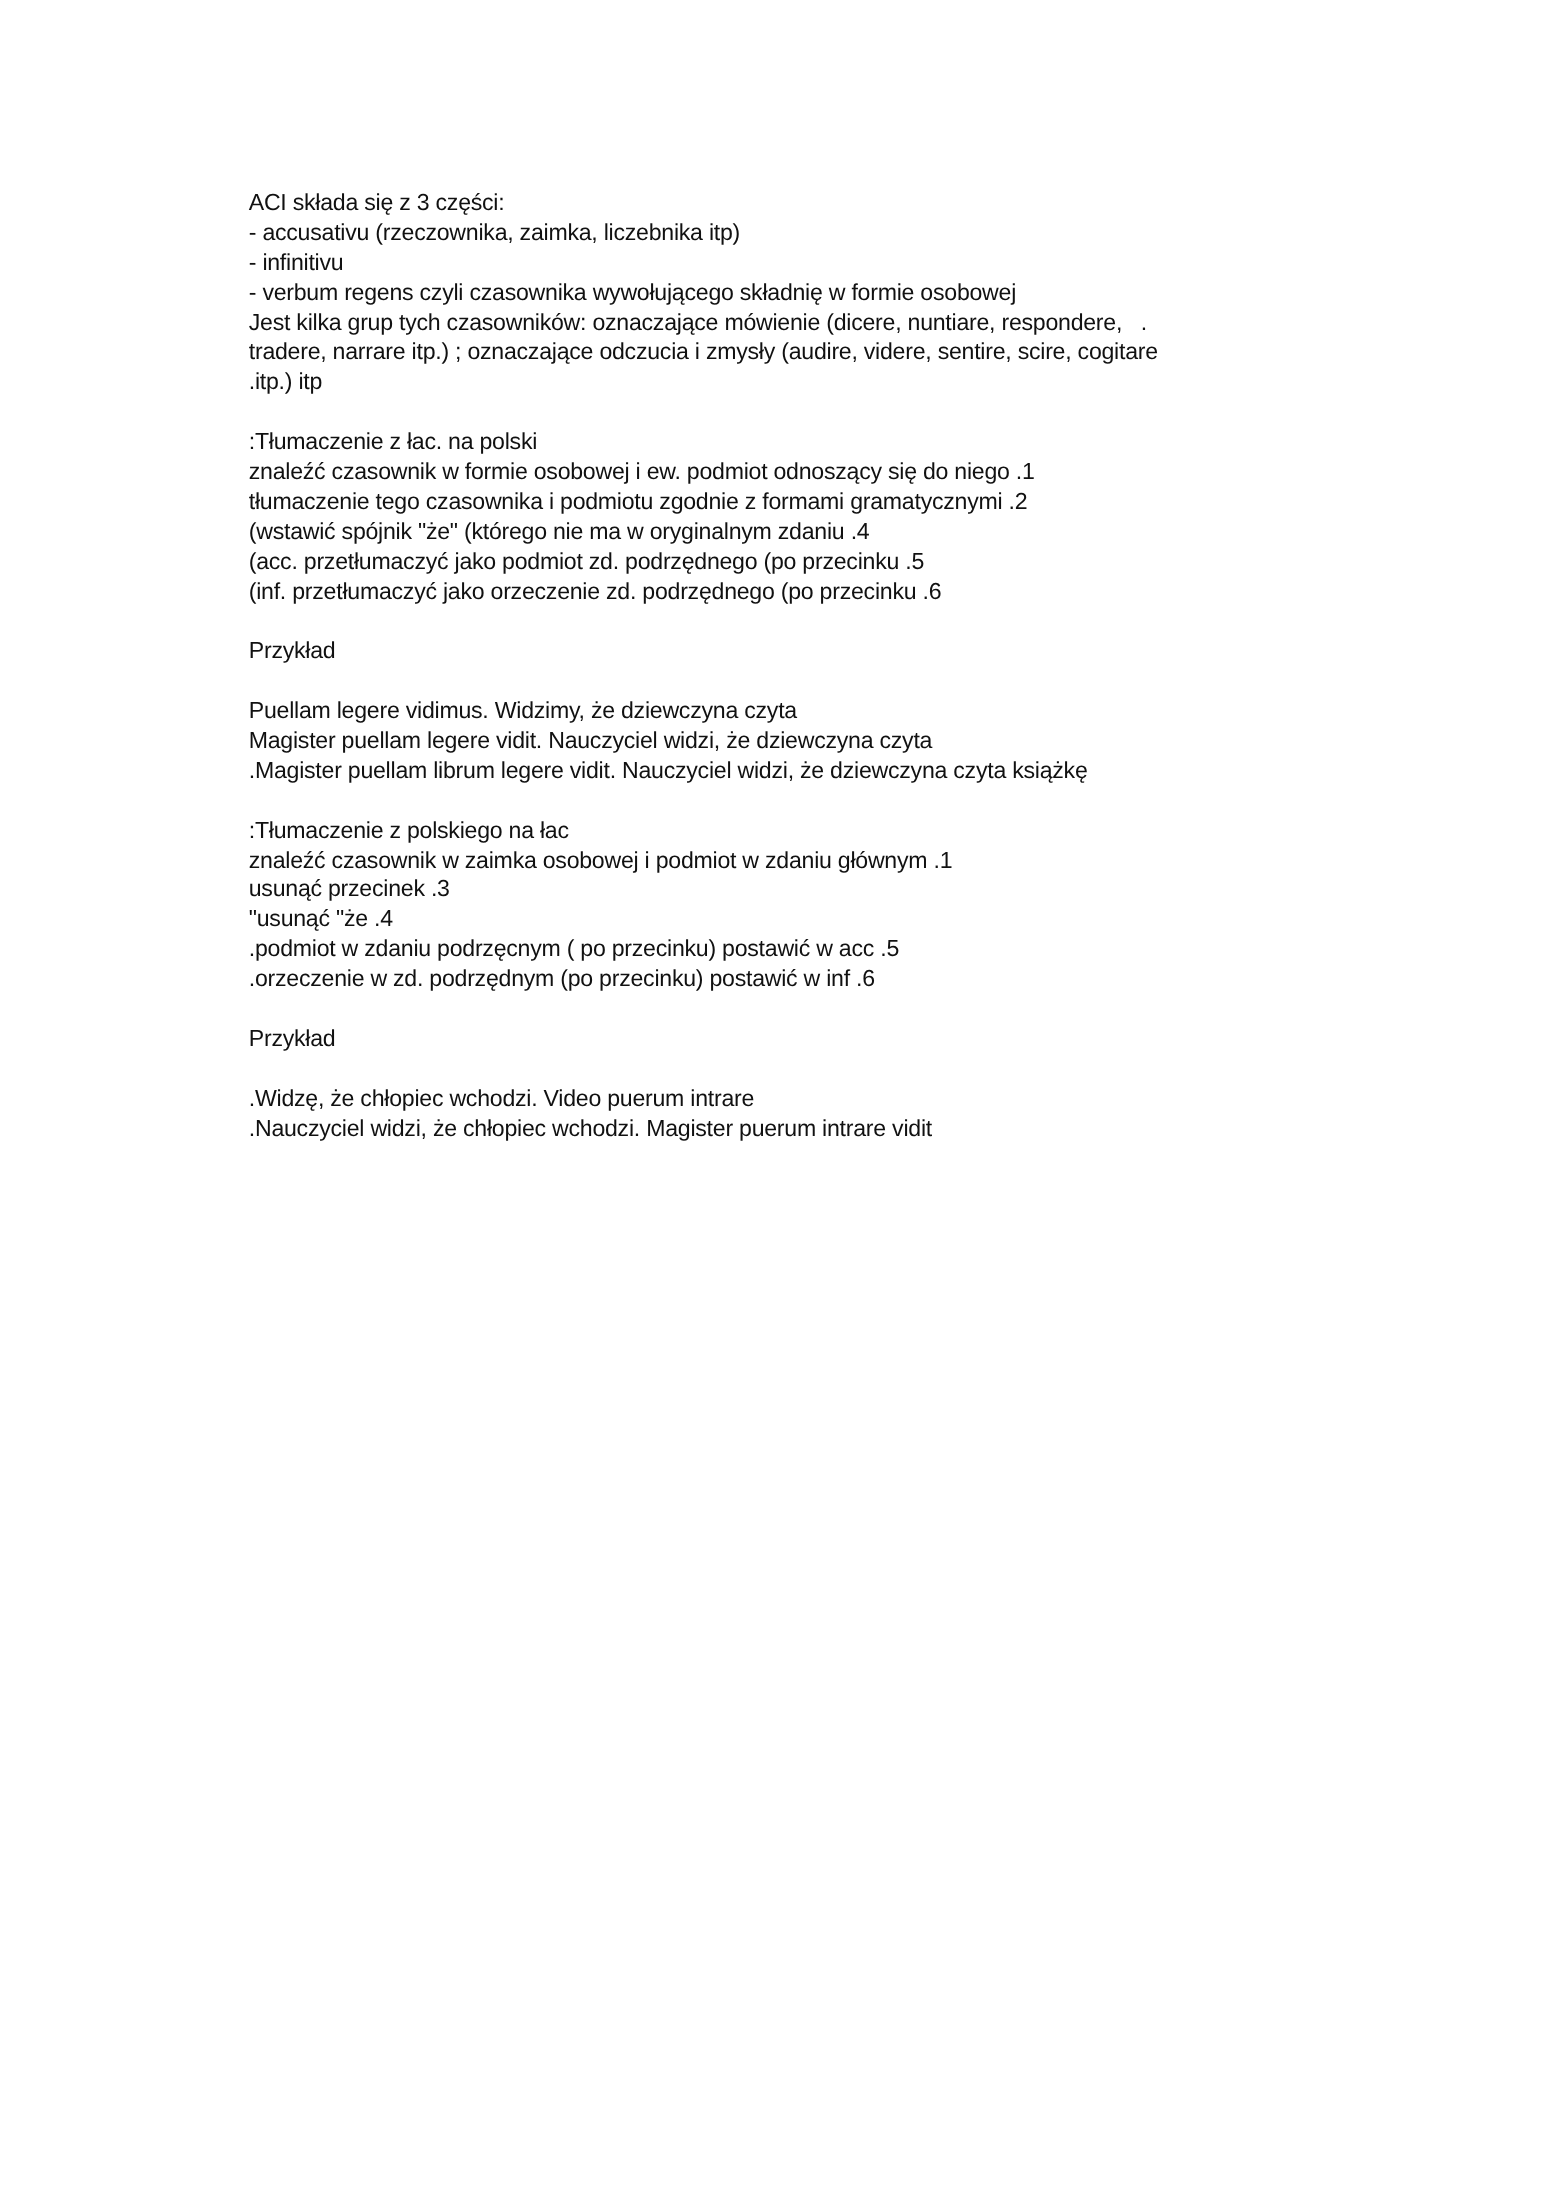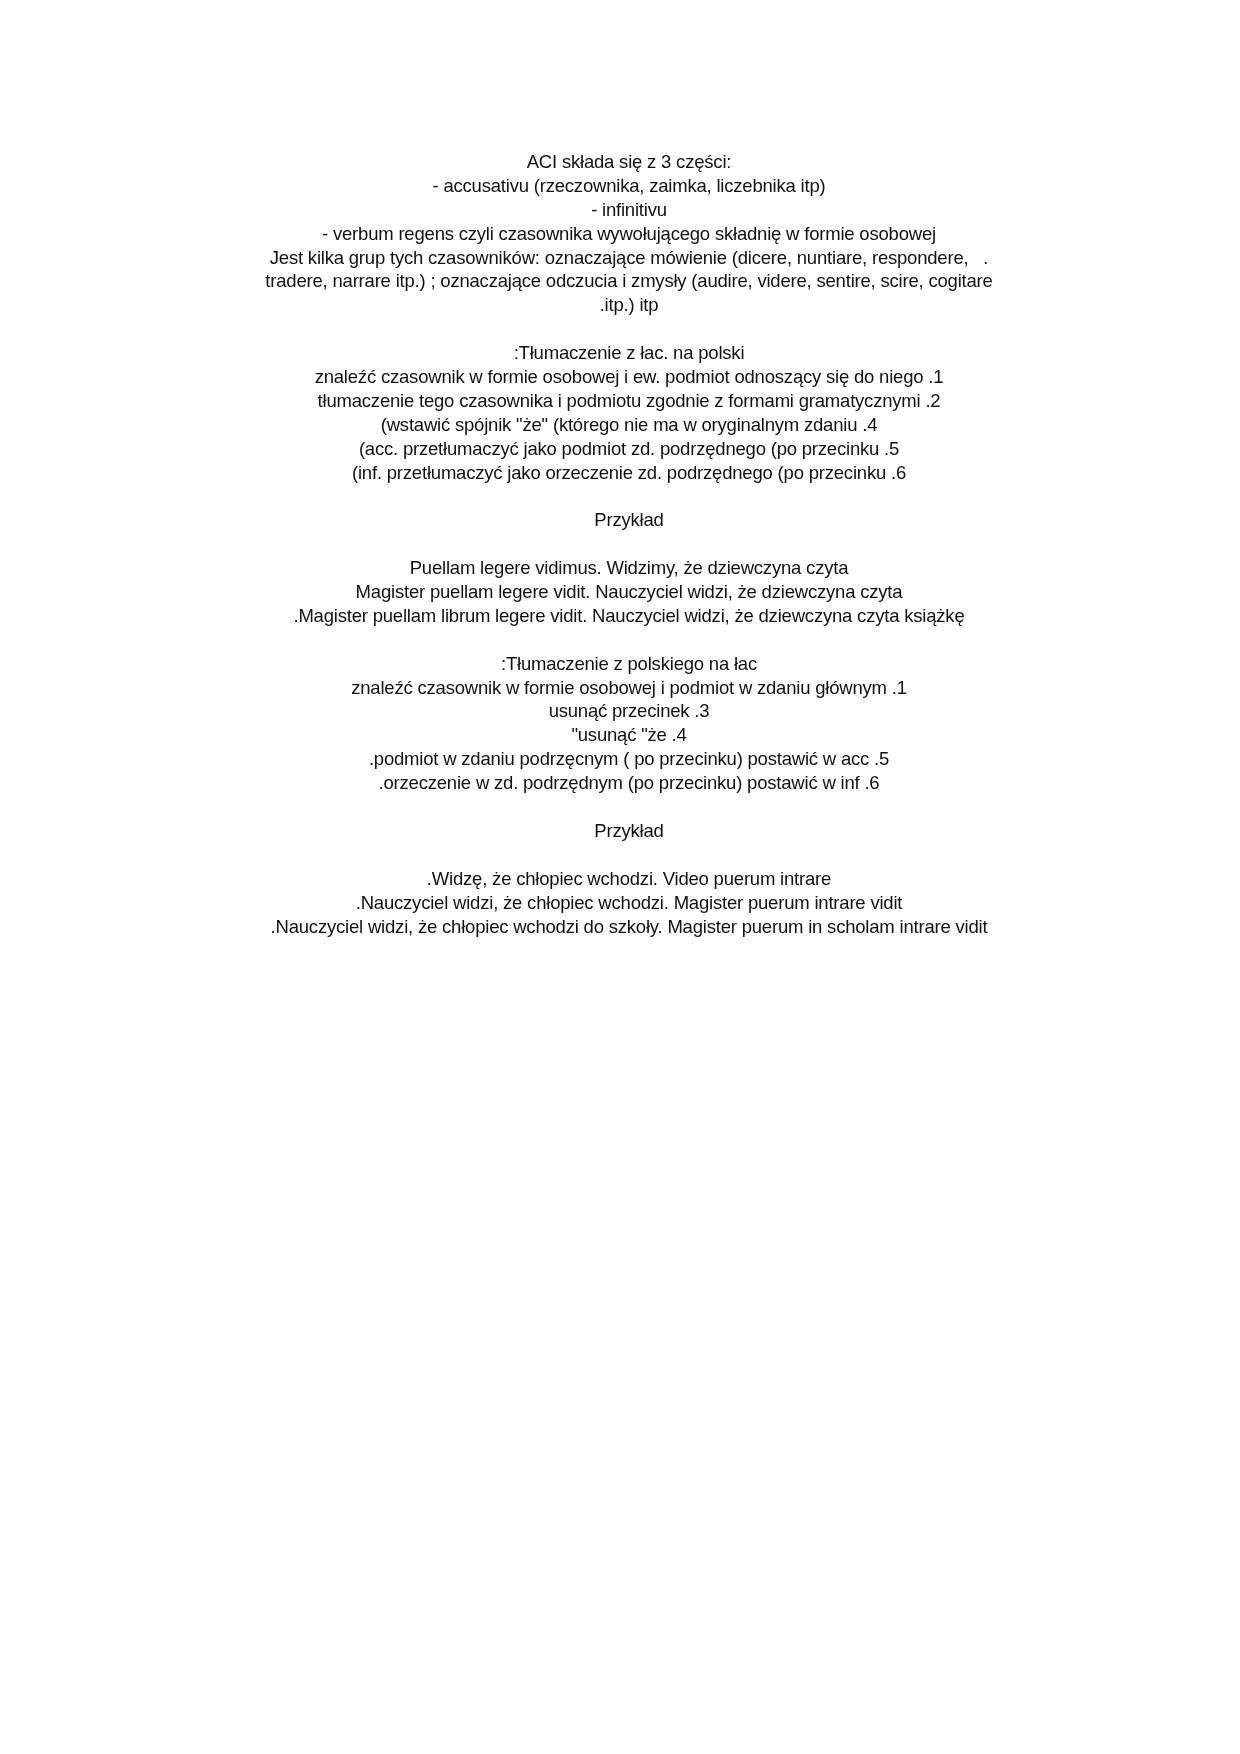--- a/index.html
+++ b/index.html
@@ -8,26 +8,25 @@
       background: #ffffff;
     }
     body {
       width: 1240px;
       height: 1754px;
       position: relative;
       overflow: hidden;
     }
     .page {
       position: absolute;
-      left: 2px;
+      left: 12px;
       top: 0;
       width: 1208px;
       height: 1754px;
       background: #ffffff;
-      text-align: center;
     }
     .content {
       position: absolute;
       left: 187px;
       top: 150px;
       width: 880px;
       font-family: "Liberation Sans", sans-serif;
       font-size: 18.5px;
       line-height: 23.9px;
       color: #111111;
@@ -70,30 +69,29 @@
 
     <div class="blank"></div>
 
     <div class="line">Puellam legere vidimus. Widzimy, że dziewczyna czyta</div>
     <div class="line">Magister puellam legere vidit. Nauczyciel widzi, że dziewczyna czyta</div>
     <div class="line">.Magister puellam librum legere vidit. Nauczyciel widzi, że dziewczyna czyta książkę</div>
 
     <div class="blank"></div>
 
     <div class="line">:Tłumaczenie z polskiego na łac</div>
-    <div class="line">znaleźć czasownik w formie osobowej i podmiot w zdaniu głównym .1</div>
+    <div class="line">znaleźć czasownik w zaimka osobowej i podmiot w zdaniu głównym .1</div>
     <div class="line">usunąć przecinek .3</div>
     <div class="line">"usunąć "że .4</div>
     <div class="line">.podmiot w zdaniu podrzęcnym ( po przecinku) postawić w acc .5</div>
     <div class="line">.orzeczenie w zd. podrzędnym (po przecinku) postawić w inf .6</div>
 
     <div class="blank"></div>
 
     <div class="line">Przykład</div>
 
     <div class="blank"></div>
 
     <div class="line">.Widzę, że chłopiec wchodzi. Video puerum intrare</div>
     <div class="line">.Nauczyciel widzi, że chłopiec wchodzi. Magister puerum intrare vidit</div>
-    <div class="line">.Nauczyciel widzi, że chłopiec wchodzi do szkoły. Magister puerum in scholam intrare vidit</div>
 
   </div>
 </div>
 
 </body></html>

